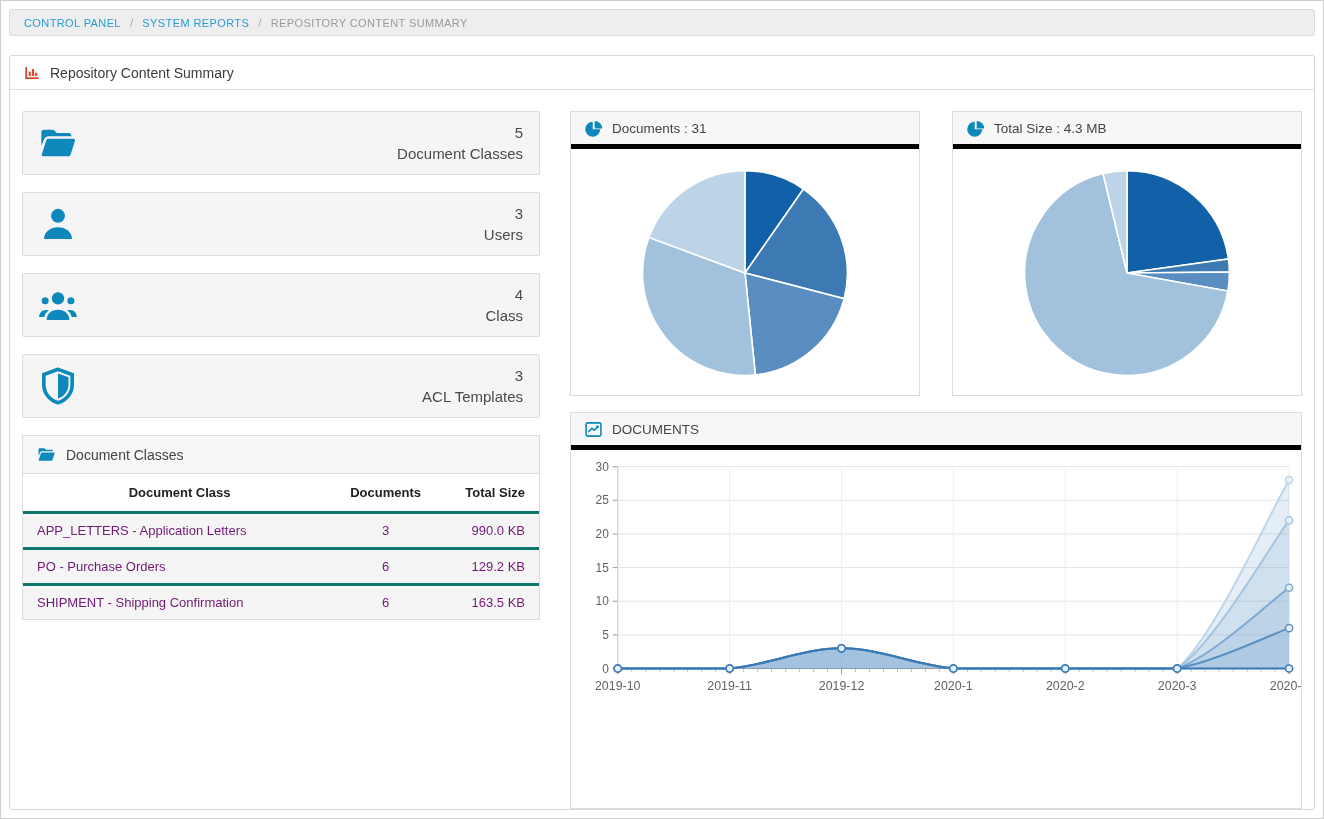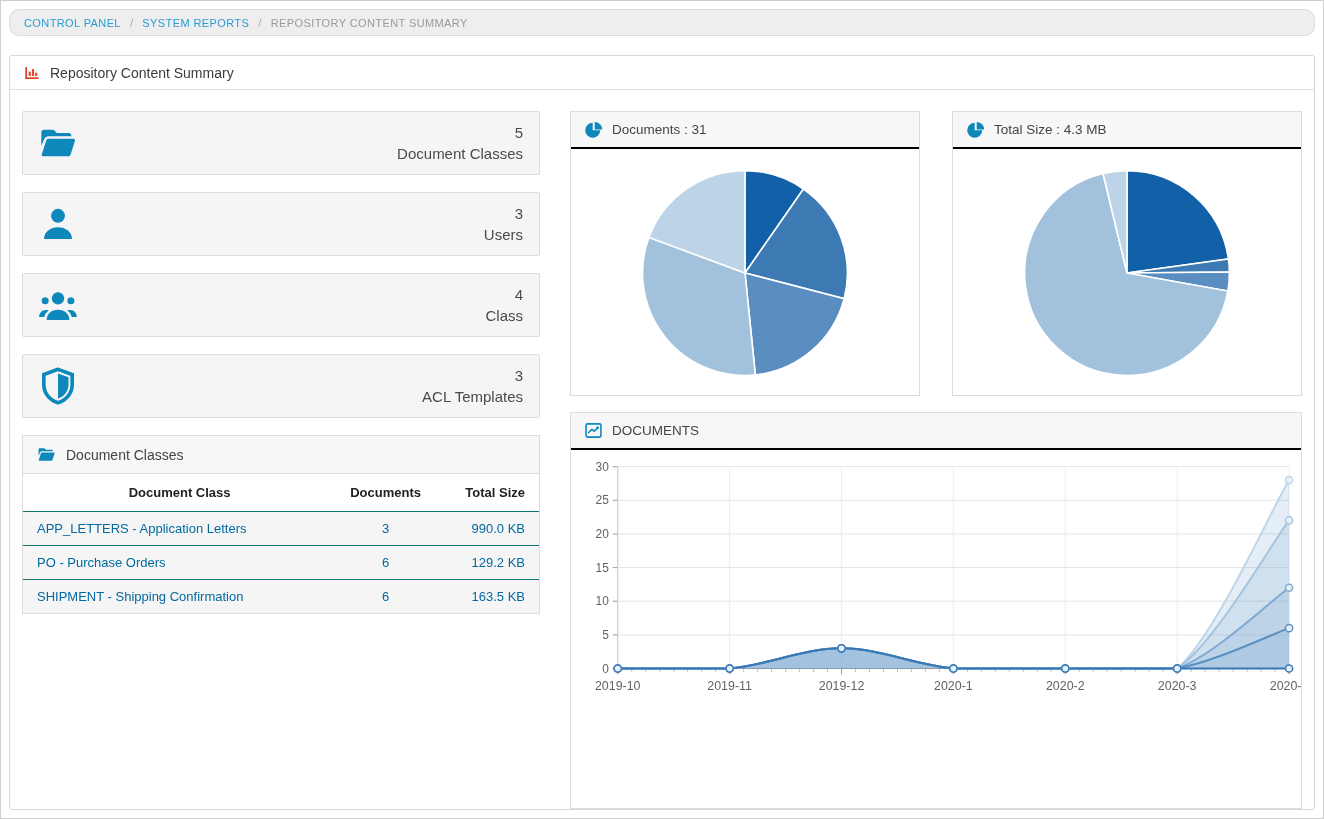--- a/index.html
+++ b/index.html
@@ -8,21 +8,21 @@
     font-family: "Liberation Sans", sans-serif;
     background:#fff;
     border:1px solid #cfcfcf;
     position:relative;
     overflow:hidden;
     color:#444;
   }
   
   .breadcrumb {
     position:absolute; left:8px; top:8px; right:8px; height:27px;
-    background:#eeeeee; border:1px solid #dcdcdc; border-radius:10px;
+    background:#eeeeee; border:1px solid #dcdcdc; border-radius:3px;
     display:flex; align-items:center; gap:9px; padding:0 14px;
     font-size:11px; letter-spacing:.4px; color:#9a9a9a;
   }
   .bc-link { color:var(--link,#2b9bd7); text-decoration:none; cursor:pointer; }
   .bc-current { color:#9a9a9a; }
   .bc-sep { color:#aaa; }
   
   .main-panel {
     position:absolute; left:8px; top:54px; right:8px; bottom:8px;
     background:#fff; border:1px solid #d8d8d8; border-radius:3px;
@@ -50,30 +50,30 @@
   .dc-panel { border:1px solid #dcdcdc; margin-top:3px; background:#fff; }
   .dc-header {
     height:38px; background:#f7f7f7; border-bottom:1px solid #dcdcdc;
     display:flex; align-items:center; gap:10px; padding:0 14px;
     font-size:14px; color:#444;
   }
   .hdr-icon { width:19px; height:19px; color:var(--accent,#0e87ba); display:inline-flex; }
   .hdr-icon svg { width:100%; height:100%; }
   table { width:100%; border-collapse:collapse; font-size:13px; color:#333; }
   th { font-weight:bold; text-align:center; padding:11px 14px; background:#fff; color:#222; }
-  td { padding:9px 14px; border-top:1px solid #0f766e; color:#0369a1; }
+  td { padding:9px 14px; border-top:3px solid #0f766e; color:#701a75; }
   .col-c { text-align:center; width:92px; }
   .col-r { text-align:right; width:104px; }
   tr.odd td { background:#f5f5f5; }
   
   .right-col { flex:1; display:flex; flex-direction:column; }
   .pies-row { display:flex; gap:32px; }
   .chart-panel { flex:1; border:1px solid #dcdcdc; background:#fff; }
   .chart-header {
-    height:37px; background:#f7f7f7; border-bottom:2px solid #000000;
+    height:37px; background:#f7f7f7; border-bottom:5px solid #000000;
     display:flex; align-items:center; gap:9px; padding:0 13px;
     font-size:13.5px; color:#444;
   }
   .pie-body { height:246px; }
   .pie-body svg { width:100%; height:100%; display:block; }
   .documents-panel { margin-top:16px; }
   .line-body { height:266px; }
   .line-body svg { width:100%; height:100%; display:block; }
   .ylab { font-size:12px; fill:#5f6368; }
   .xlab { font-size:12.5px; fill:#5f6368; }

